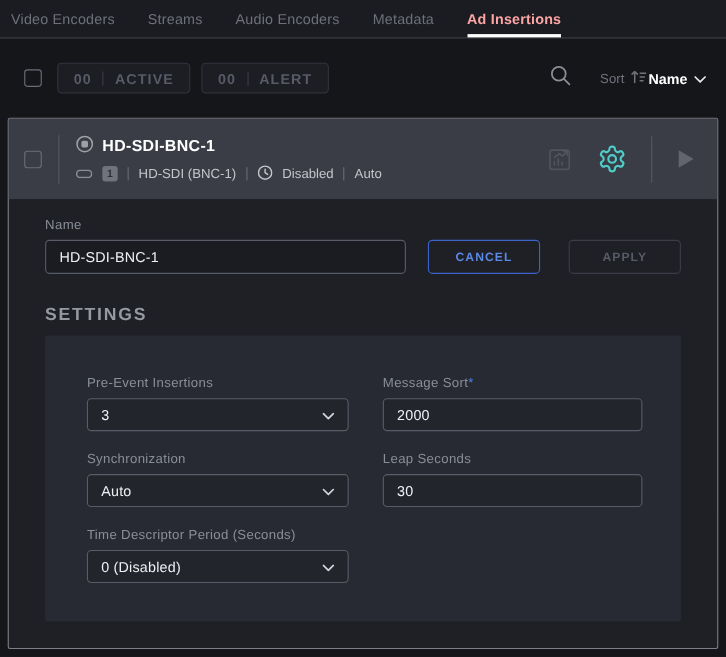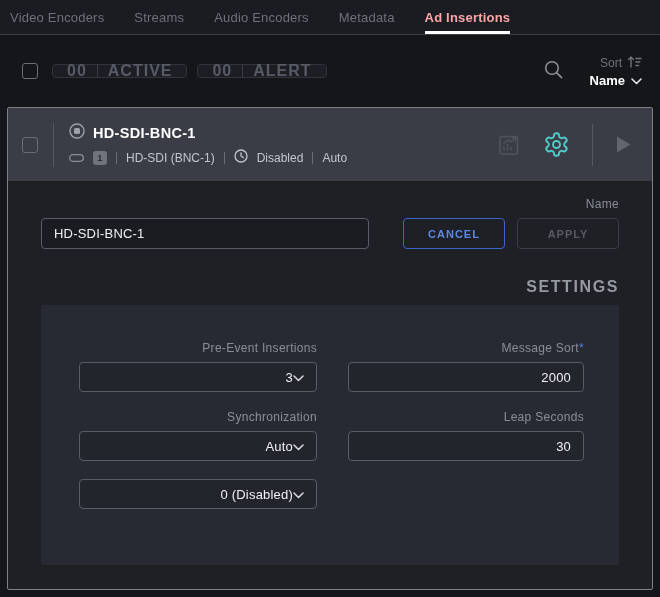--- a/index.html
+++ b/index.html
@@ -30,43 +30,43 @@
   .toolbar {
     height:72px; display:flex; align-items:center;
     padding:0 18px 0 22px;
   }
   .checkbox {
     width:16px; height:16px; border:1.5px solid #6a6e78;
     border-radius:3px; background:transparent; flex:0 0 auto; cursor:pointer;
   }
   .filter-group { display:flex; gap:10px; margin-left:14px; }
   .filter-btn {
-    height:14px; padding:0 14px; display:flex; align-items:center; gap:10px;
+    height:28px; padding:0 14px; display:flex; align-items:center; gap:10px;
     background:#1d1e24; border:1px solid #31343c; border-radius:4px;
-    font-size:16px; font-weight:bold; letter-spacing:1px; color:#575b66;
+    font-size:13px; font-weight:bold; letter-spacing:1px; color:#575b66;
     cursor:pointer;
     text-align:right;
   }
   .filter-btn .sep { width:1px; height:13px; background:#3a3d45; }
   .filter-btn.active { border-color:#3d4049; }
   .filter-btn.active .count { color:#ffffff; }
   .filter-btn.active .flabel { color:#e9eaec; }
   .toolbar .spacer { flex:1; }
   .search-wrap { padding:4px; cursor:pointer; }
   .sort-wrap {
-    margin-left:22px; display:flex; flex-direction:column;
+    margin-left:22px; display:flex; 
     align-items:flex-end; gap:2px; cursor:pointer;
   }
   .sort-line1 { display:flex; align-items:center; gap:5px; font-size:12px; color:#70737b; }
   .sort-line2 { display:flex; align-items:center; gap:6px; font-size:13px; color:#ffffff; font-weight:bold; }
 
   
   .card {
     margin:0 7px; border:1px solid #7c7f87; background:#1e2026;
-    border-radius:2px; height:483px;text-align:right;
+    border-radius:2px; height:483px;
   }
   .card-header {
     height:73px; background:#3a3d46; display:flex; align-items:center;
     padding:0 20px 0 14px;
   }
   .hdr-divider { width:1px; height:44px; background:#565963; margin:0 15px; }
   .title-block { display:flex; flex-direction:column; gap:6px; }
   .title-row { display:flex; align-items:center; gap:8px; }
   .card-title { font-size:14.5px; font-weight:bold; color:#ffffff; letter-spacing:.3px; }
   .meta-row { display:flex; align-items:center; gap:9px; font-size:12px; color:#c3c6cc; }
@@ -86,21 +86,21 @@
   .field-label { font-size:12px; color:#8a8e97; letter-spacing:.3px; }
   .req { color:#4d7fe0; }
   .name-row { display:flex; align-items:flex-end; margin-top:7px; }
   .text-input {
     height:31px; border:1px solid #585c66; border-radius:4px;
     background:rgba(0,0,0,0.10); color:#eef0f2; font-size:13px;
     padding:0 12px; font-family:"Liberation Sans", sans-serif;
     display:flex; align-items:center; letter-spacing:.2px;
   }
   .name-input { width:328px; }
-  .btn-row { margin-left:auto; display:flex; gap:12px; }
+  .btn-row { margin-left:auto; display:flex; gap:26px; }
   .btn {
     width:102px; height:31px; border-radius:4px; background:transparent;
     font-size:11px; font-weight:bold; letter-spacing:1px;
     display:flex; align-items:center; justify-content:center; cursor:pointer;
   }
   .btn-cancel { border:1px solid #3c63c9; color:#5b87e5; }
   .btn-apply { border:1px solid #3a3d45; color:#575b66; cursor:default; }
 
   .section-heading {
     margin-top:29px; font-size:16px; color:#9599a1; letter-spacing:1.6px; font-weight:bold;
@@ -287,20 +287,21 @@
       </div>
 
       <div class="field">
         <span class="field-label">Leap Seconds</span>
         <div class="control">
           <span class="val">30</span>
         </div>
       </div>
 
       <div class="field">
+        <span class="field-label">Time Descriptor Period (Seconds)</span>
         <div class="control">
           <span class="val">0 (Disabled)</span>
           <span>
             <svg width="11" height="7" viewBox="0 0 11 7" fill="none" stroke="#d2d4d9" stroke-width="1.6" stroke-linecap="round" stroke-linejoin="round">
                 <path d="M1 1 L5.5 5.5 L10 1"></path>
               </svg>
           </span>
         </div>
       </div>
 

